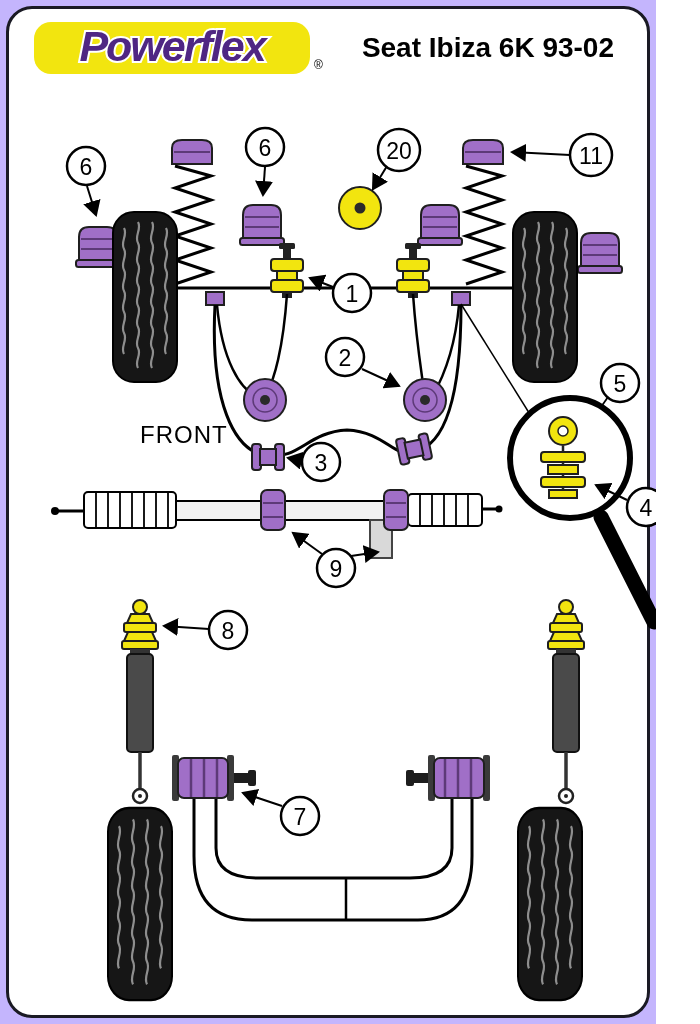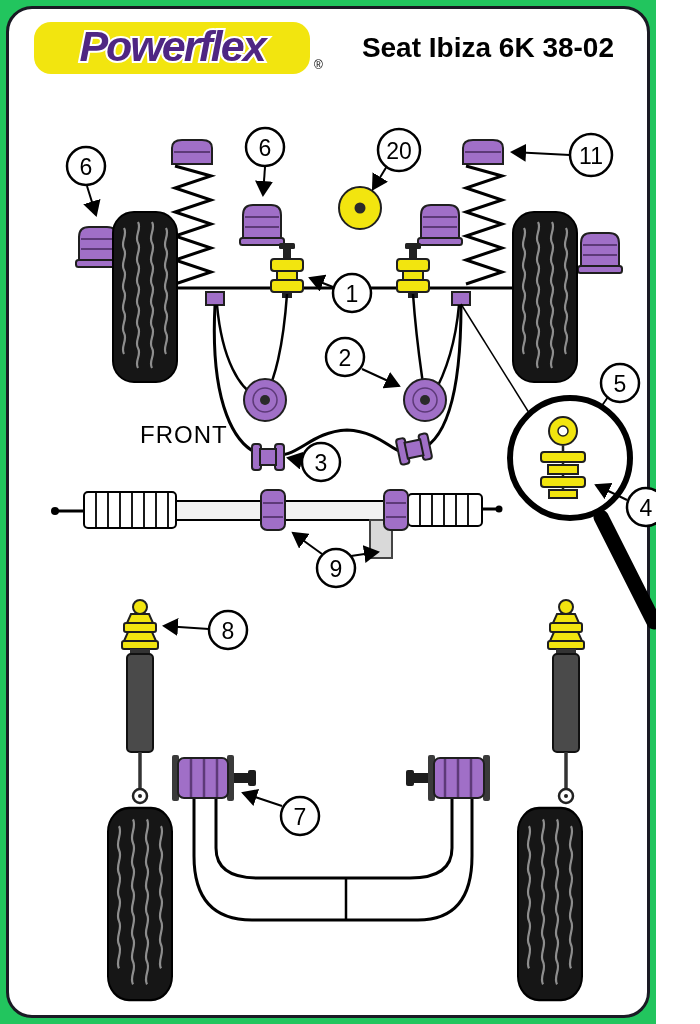--- a/index.html
+++ b/index.html
@@ -1,17 +1,17 @@
 <!DOCTYPE html>
 <html style="--purple: #a06fc7; --purple-dark: #5d3a78; --yellow: #f2e50f; --logo-yellow: #f2e50f; --logo-purple: #4f2683; --line: #111111; --tire: #161616;"><head>
 <meta charset="utf-8">
 <style>
   * { margin:0; padding:0; box-sizing:border-box; }
   html,body { width:700px; height:1024px; background:#ffffff; font-family:"Liberation Sans",sans-serif; }
-  .page { position:relative; width:656px; height:1024px; background:#22c55e; overflow:hidden; }
+  .page { position:relative; width:656px; height:1024px; background:#c4b5fd; overflow:hidden; }
   .frame { position:absolute; inset:6px; border:3px solid #1a1a24; border-radius:26px; background:#fff; }
   .logo-wrap { position:absolute; top:22px; left:34px; }
   .reg-mark { position:absolute; top:58px; left:314px; font-size:12px; color:#000; }
   .header-title { position:absolute; top:32px; right:42px; font-size:28px; font-weight:bold; color:#000; white-space:nowrap; }
   svg.diagram { position:absolute; top:0; left:0; }
   .callout-circle { fill:#fff; stroke:#000; stroke-width:2.5; }
   .callout-num { font-family:"Liberation Sans",sans-serif; font-size:23px; fill:#000; text-anchor:middle; }
   .purple { fill:var(--purple); }
   .yellow { fill:var(--yellow); }
   .outl { stroke:#1f1f1f; stroke-width:2; }
@@ -25,21 +25,21 @@
 <div class="page">
   <div class="frame"></div>
 
   <div class="logo-wrap">
     <svg width="280" height="54">
       <rect x="0" y="0" width="276" height="52" rx="17" style="fill:var(--logo-yellow)"></rect>
       <text x="138" y="39" text-anchor="middle" font-size="43" font-style="italic" font-weight="bold" style="fill:var(--logo-purple); stroke:#ffffff; stroke-width:4; paint-order:stroke; letter-spacing:-2px">Powerflex</text>
     </svg>
   </div>
   <div class="reg-mark">®</div>
-  <div class="header-title">Seat Ibiza 6K 38-02</div>
+  <div class="header-title">Seat Ibiza 6K 93-02</div>
 
   <svg class="diagram" width="700" height="1024" viewBox="0 0 700 1024">
     <defs>
       <marker id="arrow" markerWidth="9" markerHeight="9" refX="7" refY="4.5" orient="auto">
         <path d="M0,0 L8,4.5 L0,9 Z" fill="#000"></path>
       </marker>
       <g id="tire">
         <rect x="0" y="0" width="64" height="170" rx="21" fill="#161616" stroke="#000" stroke-width="2"></rect>
         <path class="tread" d="M11,16 c4,7 -4,14 0,21 c4,7 -4,14 0,21 c4,7 -4,14 0,21 c4,7 -4,14 0,21 c4,7 -4,14 0,21 c4,7 -4,14 0,21"></path>
         <path class="tread" d="M25,10 c4,7 -4,14 0,21 c4,7 -4,14 0,21 c4,7 -4,14 0,21 c4,7 -4,14 0,21 c4,7 -4,14 0,21 c4,7 -4,14 0,21 c4,7 -4,13 0,20"></path>

